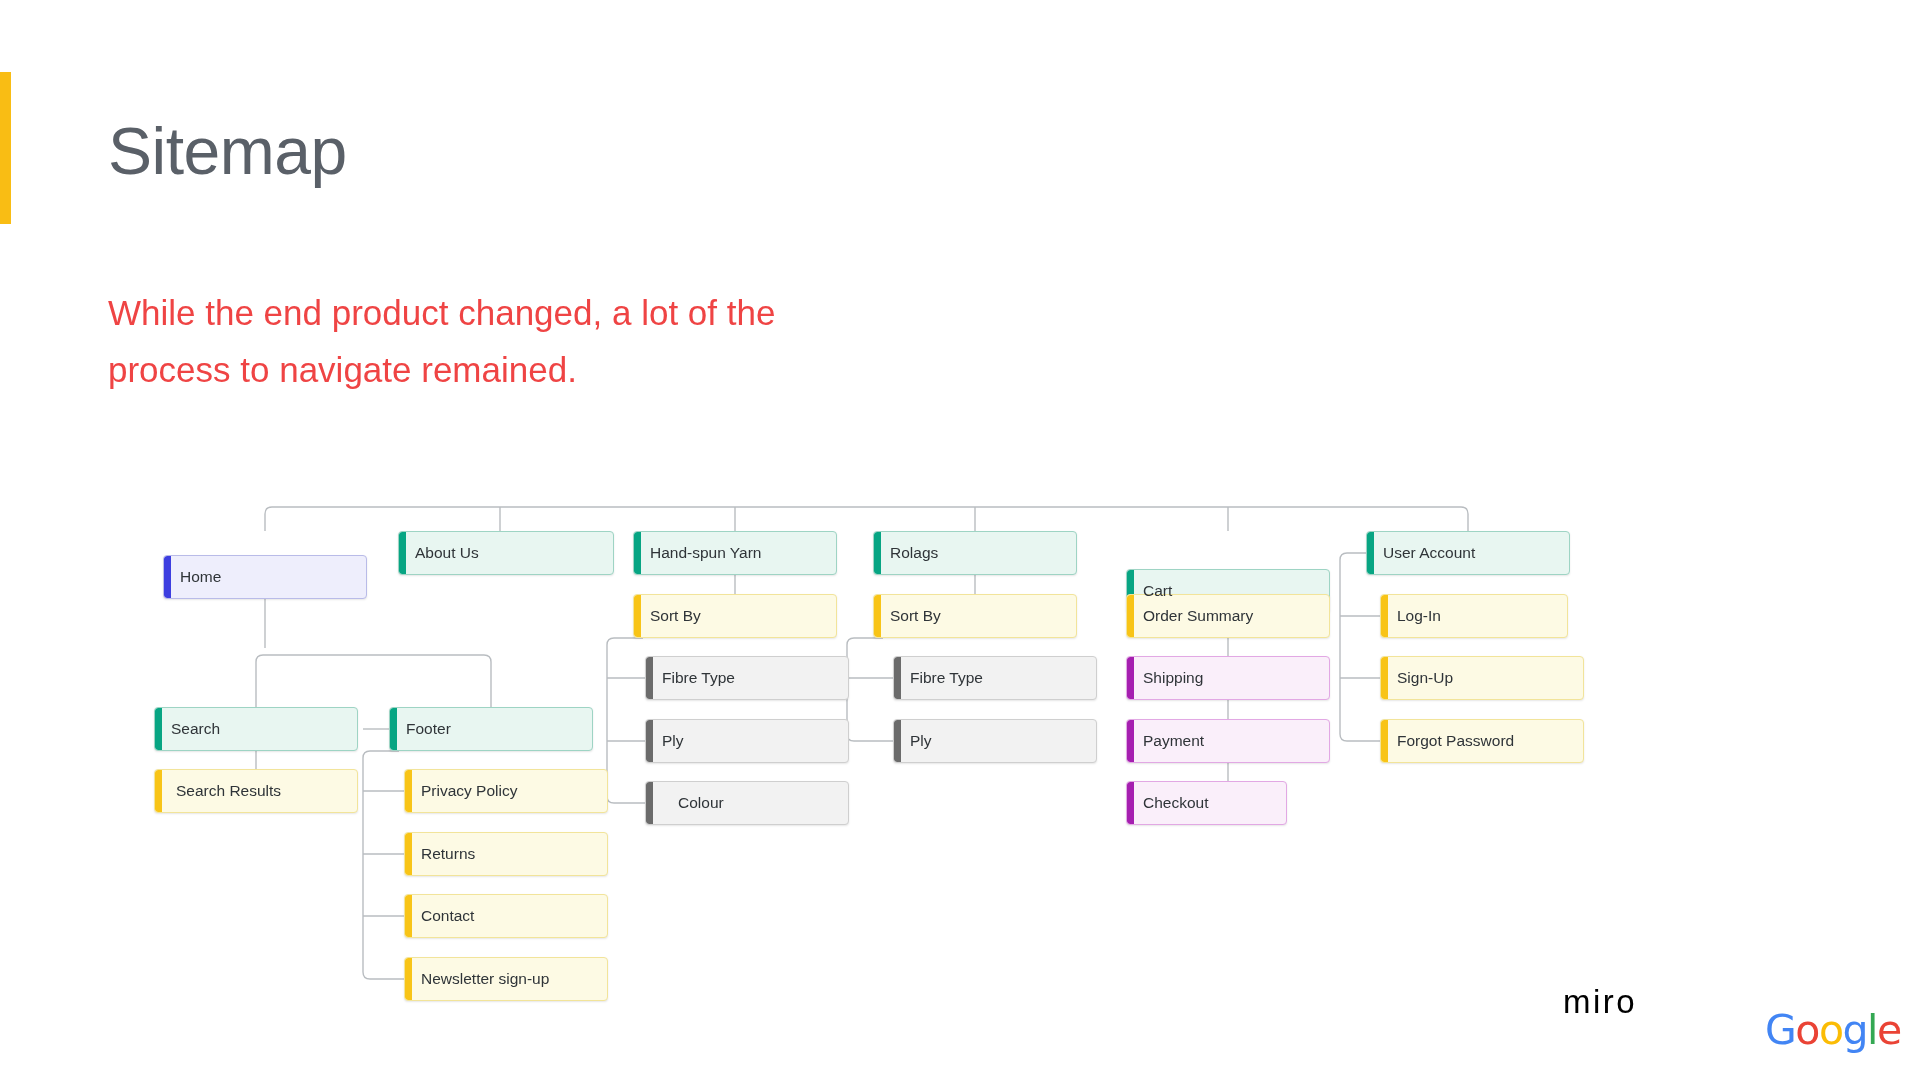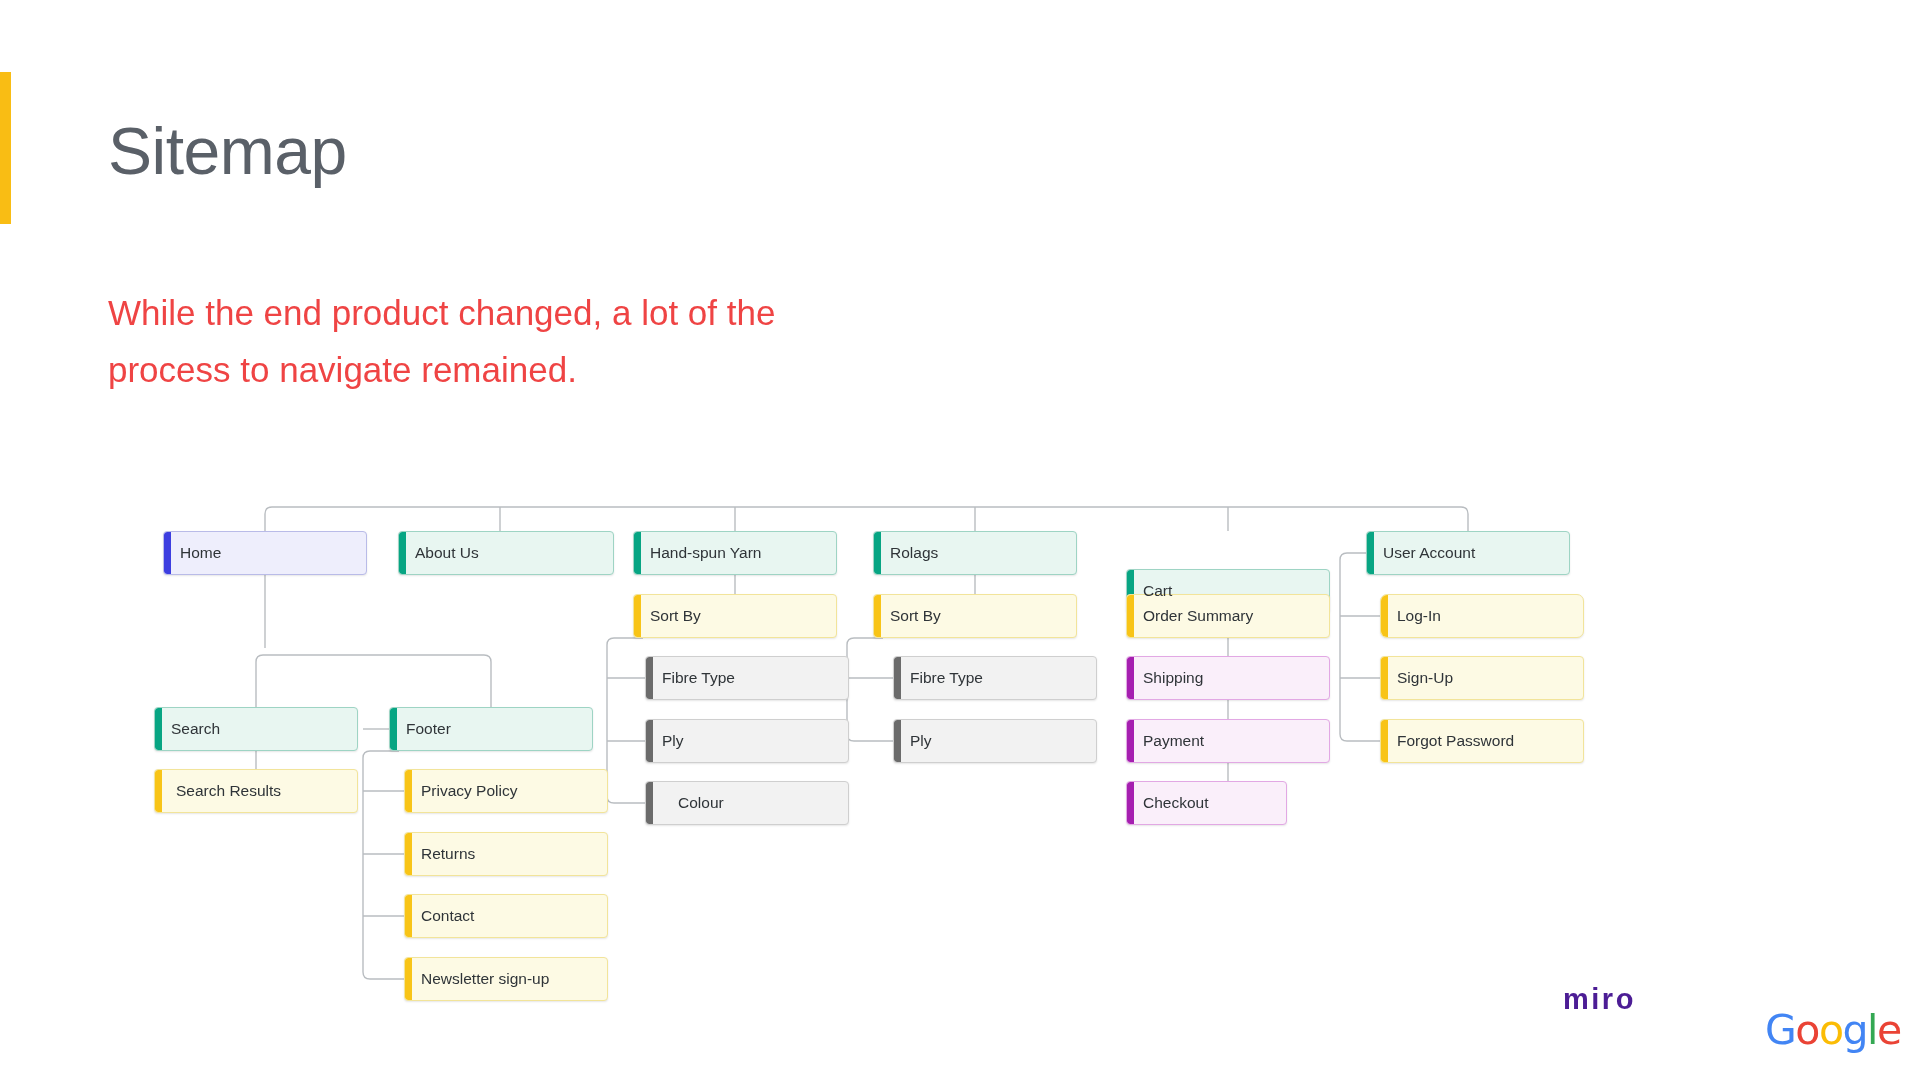--- a/index.html
+++ b/index.html
@@ -21,21 +21,21 @@
   }
   #subtitle{
     position:absolute;left:108px;top:285px;width:820px;
     font-size:35px;font-weight:400;color:#ef4444;line-height:1.62;
   }
   #subtitle div{white-space:nowrap;}
 
   
   #miro-watermark{
     position:absolute;left:1563px;top:983px;
-    font-size:29px;letter-spacing:2.5px;color:#4c1d95;font-weight:700;
+    font-size:33px;letter-spacing:2.5px;color:#000000;font-weight:400;
   }
   #google-logo{
     position:absolute;left:1765px;top:1010px;
     font-size:41px;font-weight:400;line-height:1;
     font-family:"DejaVu Sans", sans-serif;letter-spacing:-1.5px;
   }
   #google-logo span{display:inline-block;}
 
   
   #diagram{
@@ -54,21 +54,21 @@
     overflow:hidden;
     pointer-events:auto;
     box-shadow:0 1px 2px rgba(0,0,0,0.10);
   }
   .node .bar{
     position:absolute;left:0;top:0;bottom:0;width:7px;border-radius:3px 0 0 3px;
   }
   .node .lbl{position:relative;z-index:2;white-space:nowrap;}
 
   
-  .t-home{background:#eeeefc;border-color:#b9bbe8;}
+  .t-home{background:#eeeefc;border-color:#b9bbe8;margin-top:24px;}
   .t-home .bar{background:#3d3ee0;}
   .t-section{background:#e8f6f1;border-color:#9ed4c4;}
   .t-section .bar{background:#07a583;}
   .t-page{background:#fdfae4;border-color:#f2e49a;}
   .t-page .bar{background:#f8c417;}
   .t-filter{background:#f2f2f2;border-color:#cfcfcf;}
   .t-filter .bar{background:#6b6b6b;}
   .t-flow{background:#faeffa;border-color:#e2a8e4;}
   .t-flow .bar{background:#a51fb0;}
 </style>
@@ -177,21 +177,21 @@
         <span class="lbl">Shipping</span>
       </div>
       <div class="node t-flow" style="left: 1126px; top: 719px; width: 204px;">
         <span class="bar"></span>
         <span class="lbl">Payment</span>
       </div>
       <div class="node t-flow" style="left: 1126px; top: 781px; width: 161px;">
         <span class="bar"></span>
         <span class="lbl">Checkout</span>
       </div>
-      <div class="node t-page" style="left: 1380px; top: 594px; width: 204px; border-radius: 7px;">
+      <div class="node t-page" style="left: 1380px; top: 594px; width: 188px;">
         <span class="bar"></span>
         <span class="lbl">Log-In</span>
       </div>
       <div class="node t-page" style="left: 1380px; top: 656px; width: 204px;">
         <span class="bar"></span>
         <span class="lbl">Sign-Up</span>
       </div>
       <div class="node t-page" style="left: 1380px; top: 719px; width: 204px;">
         <span class="bar"></span>
         <span class="lbl">Forgot Password</span>

